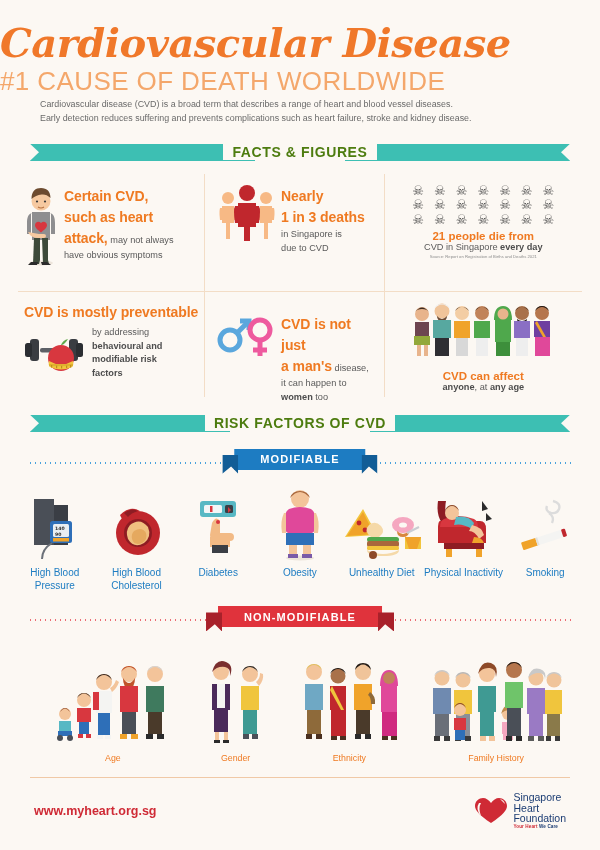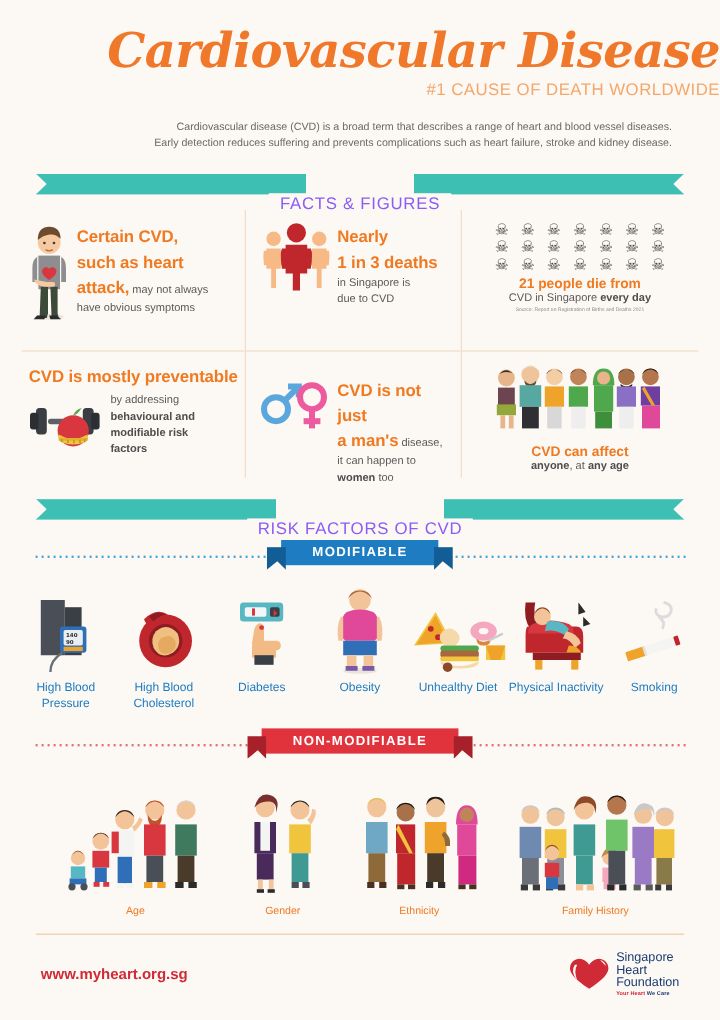--- a/index.html
+++ b/index.html
@@ -5,35 +5,35 @@
   * { margin:0; padding:0; box-sizing:border-box; }
   html,body { background:#ffffff; }
   body {
     width:600px; height:850px; position:relative; overflow:hidden;
     background:#fcf8f3;
     font-family:"Liberation Sans", sans-serif;
     color:#5a5a5a;
   }
 
   
-  .header { padding-top:22px; text-align:right; }
+  .header { padding-top:22px; text-align:left; }
   .title-script {
     font-family:"DejaVu Serif", serif;
     font-style:italic; font-weight:bold;
     font-size:40px; letter-spacing:-0.5px;
     color:#f0782a; line-height:1.05;
     white-space:nowrap;
   }
   .title-sub {
     font-family:"Liberation Sans Narrow","Liberation Sans",sans-serif;
-    font-size:14px; letter-spacing:0.4px;
-    color:#f4a76b; margin-top:2px;margin-left:32px;
+    font-size:26px; letter-spacing:0.4px;
+    color:#f4a76b; margin-top:2px;
   }
   .intro {
-    margin:16px auto 0; width:520px;
+    margin:0 auto 0; width:520px;
     font-size:8.9px; line-height:1.62; color:#6a6a6a;
   }
 
   
   .banner { position:relative; height:24px; margin-top:14px; }
   .banner .bar {
     position:absolute; top:4px; height:17px; background:#3dbfb3;
   }
   .banner .bar.left  { left:30px; }
   .banner .bar.right { right:30px; }
@@ -41,25 +41,25 @@
     content:""; position:absolute; left:0; top:0; width:9px; height:17px;
     background:#fcf8f3;
     clip-path:polygon(0 0, 100% 50%, 0 100%);
   }
   .banner .bar.right::after{
     content:""; position:absolute; right:0; top:0; width:9px; height:17px;
     background:#fcf8f3;
     clip-path:polygon(100% 0, 0 50%, 100% 100%);
   }
   .banner .label {
-    position:absolute; left:0; right:0; top:16px; height:24px;
+    position:absolute; left:0; right:0; top:0; height:24px;
     display:flex; align-items:center; justify-content:center;
     font-family:"Liberation Sans Narrow","Liberation Sans",sans-serif;
-    font-weight:normal; font-size:14px; letter-spacing:0.6px;
-    color:#8b5cf6;
+    font-weight:bold; font-size:14px; letter-spacing:0.6px;
+    color:#4d7c0f;
   }
   .banner .label span { background:#fcf8f3; padding:0 9px; }
 
   
   .facts { margin:10px 18px 0; }
   .facts-row { display:flex; }
   .facts-row.top    { height:118px; }
   .facts-row.bottom { height:105px; }
   .facts-row.top .cell { border-bottom:1px solid #f3ddc6; }
   .cell { position:relative; padding:8px 6px 4px; }

